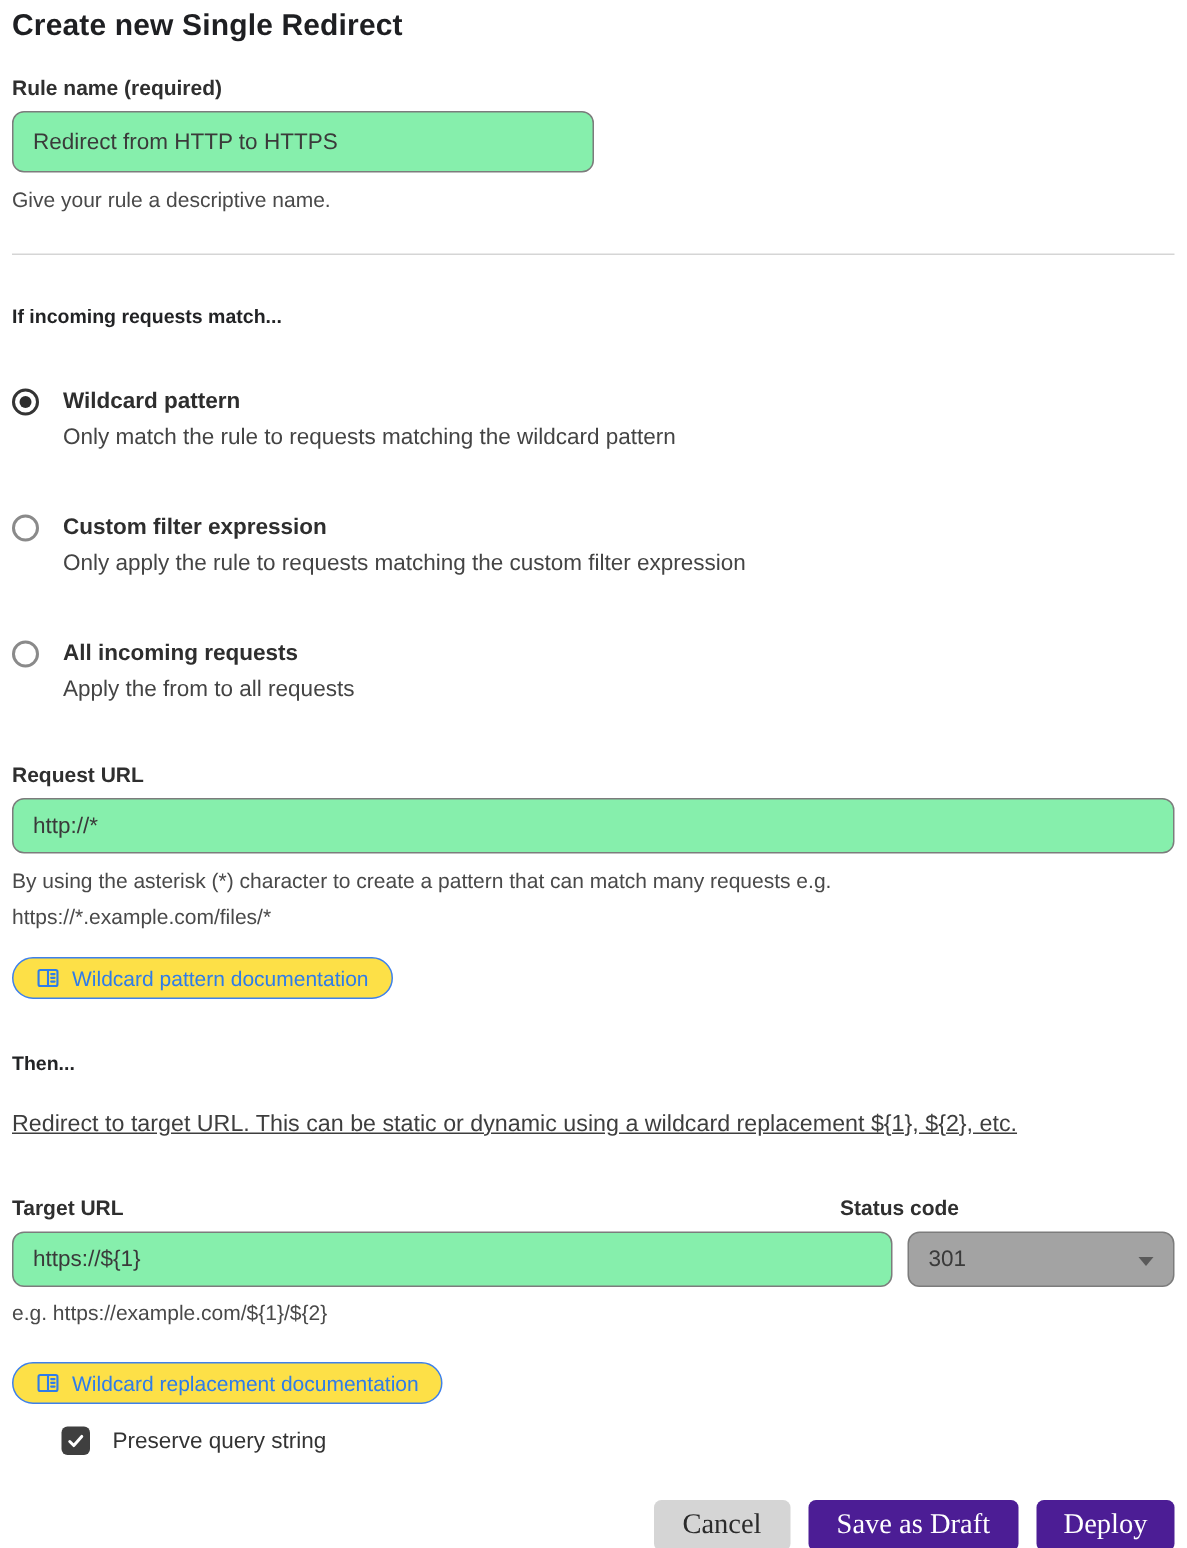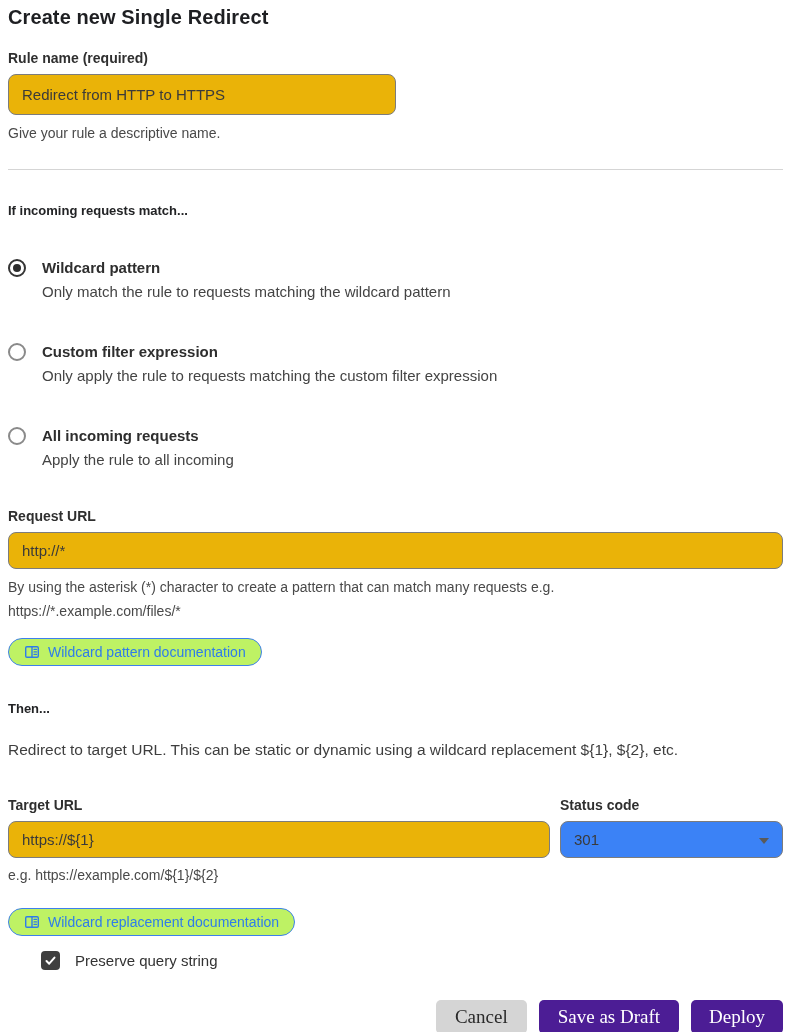--- a/index.html
+++ b/index.html
@@ -31,21 +31,21 @@
   .text-input {
     display: block;
     margin-top: 8px;
     height: 41px;
     border: 1px solid #7c7c7c;
     border-radius: 8px;
     padding: 0 13px;
     font-family: "Liberation Sans", "DejaVu Sans", sans-serif;
     font-size: 15px;
     color: #3a3a3a;
-    background: #eab308;
+    background: #86efac;
     outline: none;
   }
   .rule-name-input { width: 388px; }
   .full-width-input { width: 775px; height: 37px; }
 
   .help-text {
     margin-top: 6px;
     font-size: 14px;
     color: #494949;
     line-height: 24px;
@@ -101,51 +101,52 @@
 
   .doc-pill {
     display: inline-flex;
     align-items: center;
     gap: 8px;
     margin-top: 15px;
     height: 28px;
     padding: 0 15px;
     border: 1px solid #3d80ec;
     border-radius: 14px;
-    background: #bef264;
+    background: #fde047;
     color: #2e7cea;
     font-family: "Liberation Sans", "DejaVu Sans", sans-serif;
     font-size: 14px;
     cursor: pointer;
   }
   .doc-pill svg { display: block; }
 
   .then-heading { margin-top: 35px; }
 
   .redirect-desc {
     margin-top: 24px;
     font-size: 15.5px;
     color: #3e3e3e;
     line-height: 20px;
+    text-decoration: underline;
   }
 
   .two-col-labels { display: flex; gap: 10px; margin-top: 24px; }
   .two-col-labels .col-left { flex: 1; }
   .two-col-labels .col-right { width: 223px; }
   .two-col-labels .field-label { margin-top: 13px; }
 
   .two-col-inputs { display: flex; gap: 10px; margin-top: 8px; }
   .target-url-input { flex: 1; height: 37px; margin-top: 0; }
   .select-box {
     position: relative;
-    width: 223px;
+    width: 178px;
     height: 37px;
     border: 1px solid #7c7c7c;
     border-radius: 8px;
-    background: #3b82f6;
+    background: #a3a3a3;
     font-size: 15px;
     color: #3a3a3a;
     line-height: 35px;
     padding: 0 30px 0 13px;
     cursor: pointer;
   }
   .select-caret {
     position: absolute;
     right: 13px; top: 16px;
     width: 0; height: 0;
@@ -222,21 +223,21 @@
 
     <div class="radio-row">
       <span class="radio-circle"></span>
       <div class="radio-label">Custom filter expression</div>
       <div class="radio-desc">Only apply the rule to requests matching the custom filter expression</div>
     </div>
 
     <div class="radio-row">
       <span class="radio-circle"></span>
       <div class="radio-label">All incoming requests</div>
-      <div class="radio-desc">Apply the rule to all incoming</div>
+      <div class="radio-desc">Apply the from to all requests</div>
     </div>
 
   </div>
 
   <label class="field-label" style="margin-top:38px;">Request URL</label>
   <input type="text" class="text-input full-width-input" value="http://*" style="">
   <div class="help-text wrap-help">By using the asterisk (*) character to create a pattern that can match many requests e.g. https://*.example.com/files/*</div>
 
   <button class="doc-pill">
     <span>

